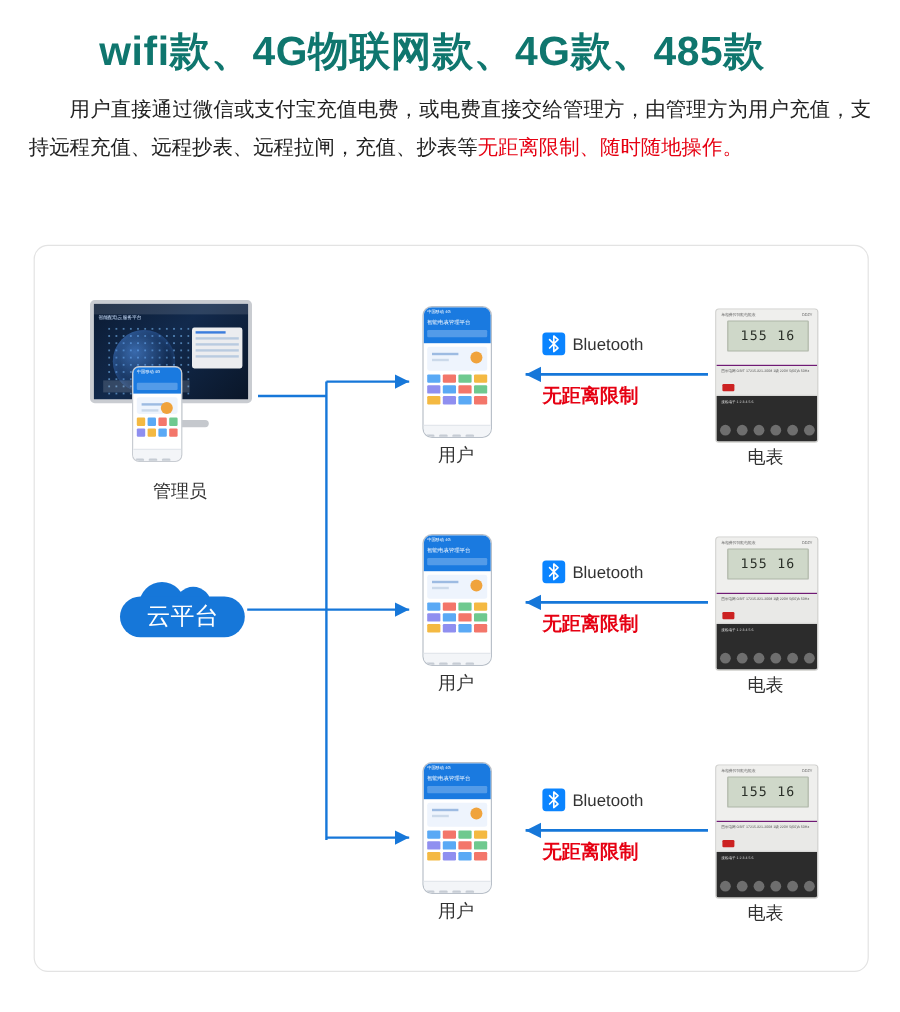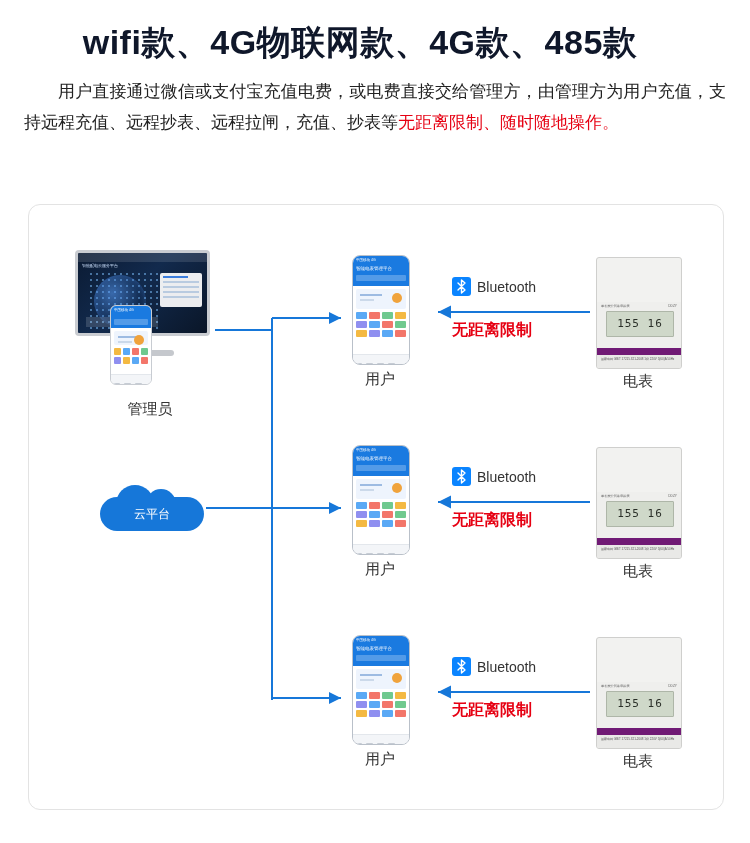--- a/index.html
+++ b/index.html
@@ -7,21 +7,21 @@
     width:750px;height:843px;
     background:#ffffff;
     font-family:"Liberation Sans","DejaVu Sans",sans-serif;
     color:#222;
     position:relative;
     overflow:hidden;
   }
   .title{
     position:absolute;left:0;top:20px;width:720px;
     text-align:center;
-    font-size:34px;font-weight:bold;color:#0f172a;
+    font-size:34px;font-weight:bold;color:#0f766e;
     letter-spacing:0.5px;
   }
   .desc{
     position:absolute;left:24px;top:76px;width:702px;
     font-size:17px;line-height:31px;color:#222;
     text-align:justify;
     text-indent:34px;
   }
   .desc .hl{color:#e60012;font-weight:normal;}
 
@@ -68,21 +68,21 @@
   .cloud{
     position:absolute;left:100px;top:485px;width:104px;height:46px;
   }
   .cloud .c-body{
     position:absolute;left:0;top:12px;width:104px;height:34px;background:#1677d9;border-radius:18px;
   }
   .cloud .c-b1{position:absolute;left:16px;top:0px;width:38px;height:38px;background:#1677d9;border-radius:50%;}
   .cloud .c-b2{position:absolute;left:46px;top:4px;width:30px;height:30px;background:#1677d9;border-radius:50%;}
   .cloud .c-txt{
     position:absolute;left:0;top:12px;width:104px;height:34px;line-height:34px;text-align:center;
-    color:#fff;font-size:12px;z-index:3;
+    color:#fff;font-size:20px;z-index:3;
   }
 
   
   .phone{
     position:absolute;width:56px;height:108px;border:1.5px solid #b9c0c9;border-radius:8px;
     background:#fff;overflow:hidden;
   }
   .ph-head{height:30px;background:#1a7ae0;position:relative;}
   .ph-head .st{font-size:3.5px;color:#fff;position:absolute;left:3px;top:2px;}
   .ph-head .ti{font-size:4.5px;color:#fff;position:absolute;left:3px;top:10px;}
@@ -93,21 +93,21 @@
   .ph-card .l2{position:absolute;left:4px;top:10px;width:14px;height:2px;background:#cbd9ea;}
   .ph-grid{display:grid;grid-template-columns:repeat(4,1fr);gap:2px;margin:3px;}
   .ph-grid i{display:block;height:7px;border-radius:1px;}
   .ph-foot{position:absolute;left:0;bottom:0;width:100%;height:9px;background:#f3f5f8;border-top:1px solid #e3e7ec;}
   .ph-foot b{display:inline-block;width:7px;height:4px;margin:2px 2px;background:#c6ccd4;border-radius:1px;}
 
   
   .meter{
     position:absolute;width:84px;height:110px;background:#f2f2f0;border:1px solid #cfcfcd;border-radius:3px;overflow:hidden;
   }
-  .m-top{height:46px;background:#efefed;border-bottom:7px solid #701a75;position:relative;margin-top:44px;}
+  .m-top{height:46px;background:#efefed;border-bottom:1px solid #701a75;position:relative;}
   .m-top .lbl{position:absolute;left:4px;top:2px;right:4px;font-size:3.2px;color:#666;display:flex;justify-content:space-between;}
   .m-lcd{position:absolute;left:9px;top:9px;width:66px;height:24px;background:#cfd8c9;border:1px solid #aeb6a8;border-radius:1px;}
   .m-lcd .digits{font-family:"DejaVu Sans Mono","Liberation Mono",monospace;font-size:11px;color:#2a2f28;text-align:center;line-height:24px;letter-spacing:1px;}
   .m-mid{height:24px;background:#e9e9e7;border-bottom:1px solid #d8d8d6;position:relative;}
   .m-mid .txt{font-size:3px;color:#555;padding:2px 4px;line-height:5px;}
   .m-mid .red{position:absolute;left:5px;bottom:3px;width:10px;height:6px;background:#c22;border-radius:1px;}
   .m-bot{height:38px;background:#2c2c2c;position:relative;}
   .m-bot .scr{position:absolute;bottom:5px;width:100%;display:flex;justify-content:space-around;}
   .m-bot .scr u{display:block;width:9px;height:9px;background:#6e6e6e;border-radius:50%;text-decoration:none;}
   .m-bot .rowtxt{font-size:3px;color:#ddd;padding:3px 4px;}

